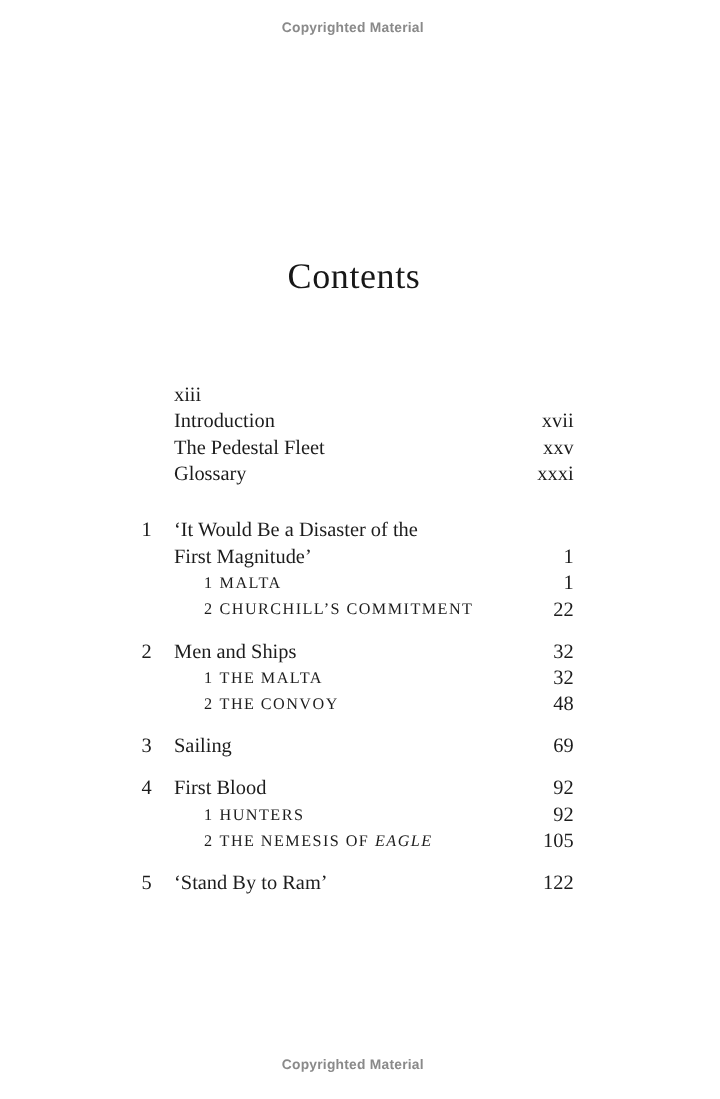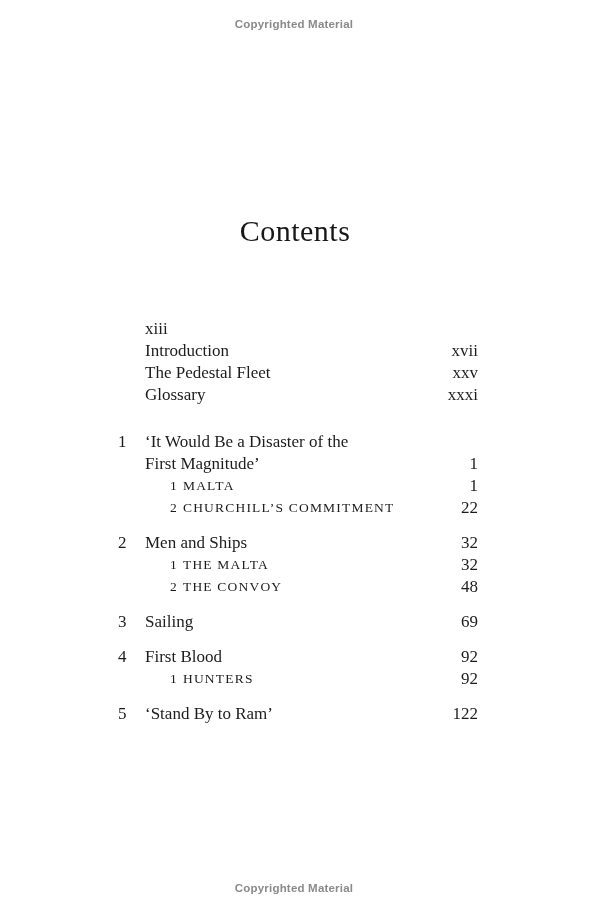--- a/index.html
+++ b/index.html
@@ -150,20 +150,25 @@
             <div class="label">
               <div class="title-line">First Blood</div>
             </div>
             <span class="pg">92</span>
           </div>
           <div class="row section-row">
             <span class="num"></span>
             <span class="label"><span class="sec-num">1</span><span class="sec-title">HUNTERS</span></span>
             <span class="pg">92</span>
           </div>
+          <div class="row section-row">
+            <span class="num"></span>
+            <span class="label"><span class="sec-num">2</span><span class="sec-title">THE NEMESIS OF</span><em class="ship">EAGLE</em></span>
+            <span class="pg">105</span>
+          </div>
         </div>
         <div class="chapter">
           <div class="row">
             <span class="num">5</span>
             <div class="label">
               <div class="title-line">‘Stand By to Ram’</div>
             </div>
             <span class="pg">122</span>
           </div>
         </div>

